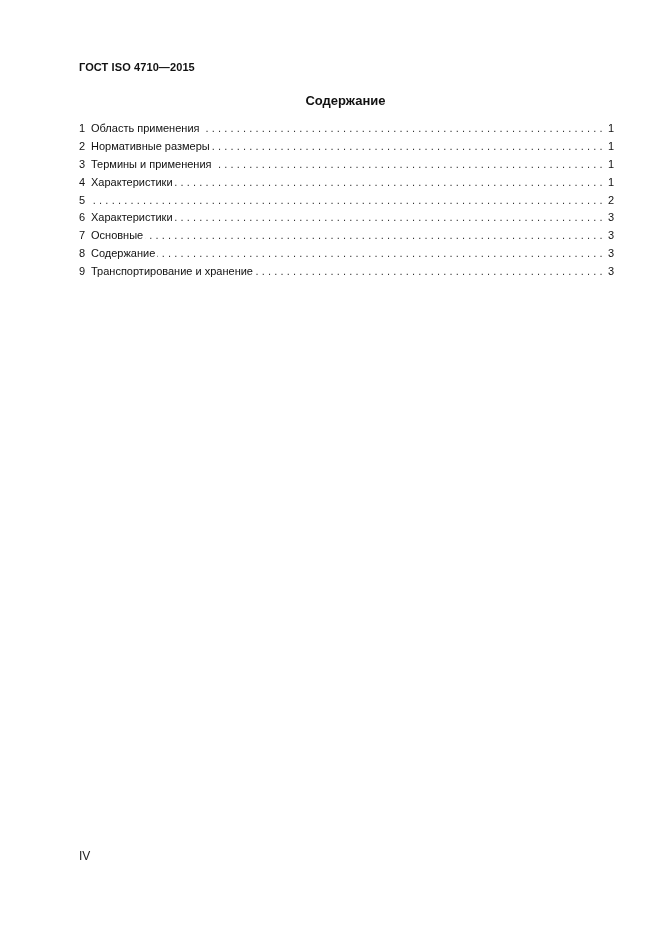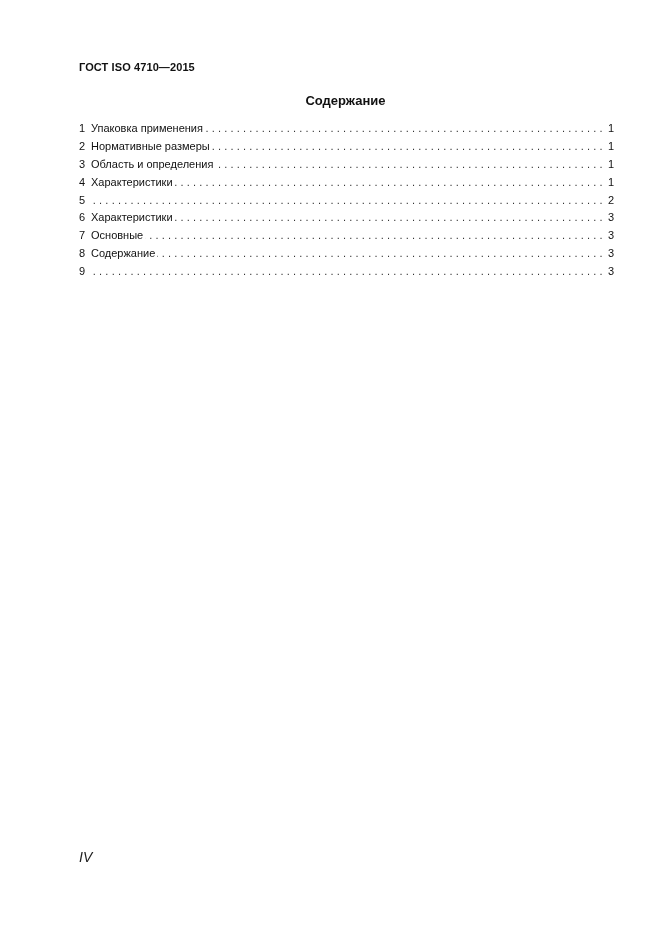--- a/index.html
+++ b/index.html
@@ -23,46 +23,46 @@
     line-height: 17.9px; white-space: nowrap; overflow: hidden;
   }
   .toc-num { width: 12px; flex: none; }
   .toc-label { flex: none; }
   .toc-dots {
     flex: 1 1 auto; overflow: hidden; color: #333; letter-spacing: 3.2px;
     margin: 0 2px; text-align: right; direction: rtl;
   }
   .toc-page { flex: none; text-align: right; }
   .page-num {
-    position: absolute; left: 79px; top: 849px; font-size: 14px; color: #222; font-style: italic;
+    position: absolute; left: 79px; top: 849px; font-size: 12px; color: #222;
   }
 </style>
 </head>
 <body>
 
 <div class="doc-code">ГОСТ ISO 4710—2015</div>
 
 <div class="toc-title">Содержание</div>
 
 <div class="toc">
   <div class="toc-row">
     <span class="toc-num">1</span>
-    <span class="toc-label">Упаковка применения</span>
+    <span class="toc-label">Область применения</span>
     <span class="toc-dots">..................................................................................................................................</span>
     <span class="toc-page">1</span>
   </div>
   <div class="toc-row">
     <span class="toc-num">2</span>
     <span class="toc-label">Нормативные размеры</span>
     <span class="toc-dots">..................................................................................................................................</span>
     <span class="toc-page">1</span>
   </div>
   <div class="toc-row">
     <span class="toc-num">3</span>
-    <span class="toc-label">Область и определения</span>
+    <span class="toc-label">Термины и применения</span>
     <span class="toc-dots">..................................................................................................................................</span>
     <span class="toc-page">1</span>
   </div>
   <div class="toc-row">
     <span class="toc-num">4</span>
     <span class="toc-label">Характеристики</span>
     <span class="toc-dots">..................................................................................................................................</span>
     <span class="toc-page">1</span>
   </div>
   <div class="toc-row">
@@ -83,18 +83,19 @@
     <span class="toc-page">3</span>
   </div>
   <div class="toc-row">
     <span class="toc-num">8</span>
     <span class="toc-label">Содержание</span>
     <span class="toc-dots">..................................................................................................................................</span>
     <span class="toc-page">3</span>
   </div>
   <div class="toc-row">
     <span class="toc-num">9</span>
+    <span class="toc-label">Транспортирование и хранение</span>
     <span class="toc-dots">..................................................................................................................................</span>
     <span class="toc-page">3</span>
   </div>
 </div>
 
 <div class="page-num">IV</div>
 
 </body></html>

